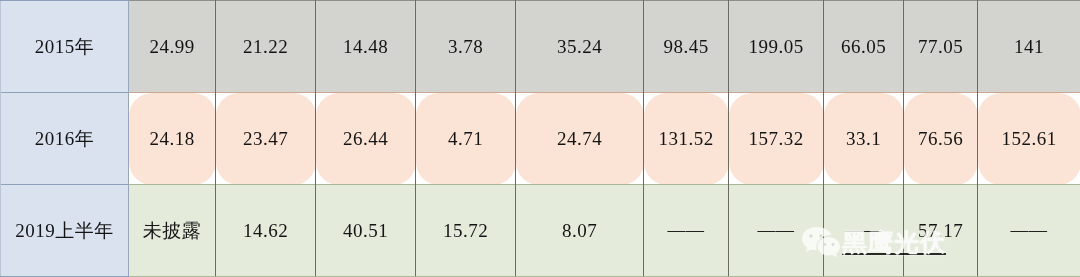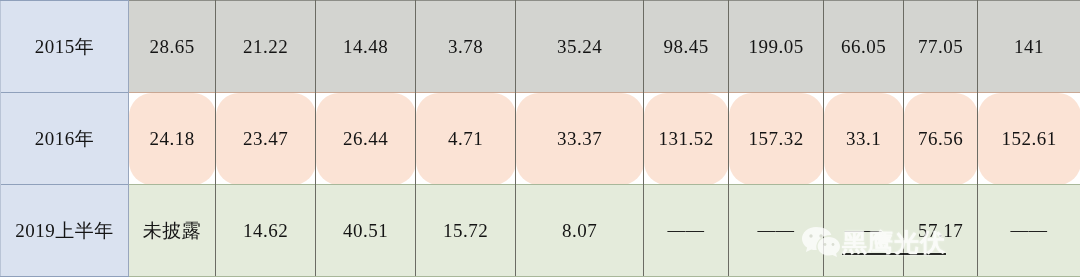--- a/index.html
+++ b/index.html
@@ -105,41 +105,41 @@
       <col style="width:80px">
       <col style="width:74px">
       <col style="width:103px">
     </colgroup>
     <tbody>
 
       <tr class="row-gray">
         <td class="label-cell">
           <span class="year-label">2015年</span>
         </td>
-        <td class="cell">28.65</td>
+        <td class="cell">24.99</td>
         <td class="cell">21.22</td>
         <td class="cell">14.48</td>
         <td class="cell">3.78</td>
         <td class="cell">35.24</td>
         <td class="cell">98.45</td>
         <td class="cell">199.05</td>
         <td class="cell">66.05</td>
         <td class="cell">77.05</td>
         <td class="cell">141</td>
       </tr>
 
       <tr class="row-peach">
         <td class="label-cell">
           <span class="year-label">2016年</span>
         </td>
         <td class="cell">24.18</td>
         <td class="cell">23.47</td>
         <td class="cell">26.44</td>
         <td class="cell">4.71</td>
-        <td class="cell">33.37</td>
+        <td class="cell">24.74</td>
         <td class="cell">131.52</td>
         <td class="cell">157.32</td>
         <td class="cell">33.1</td>
         <td class="cell">76.56</td>
         <td class="cell">152.61</td>
       </tr>
 
 
 
       <tr class="row-green last-row">

